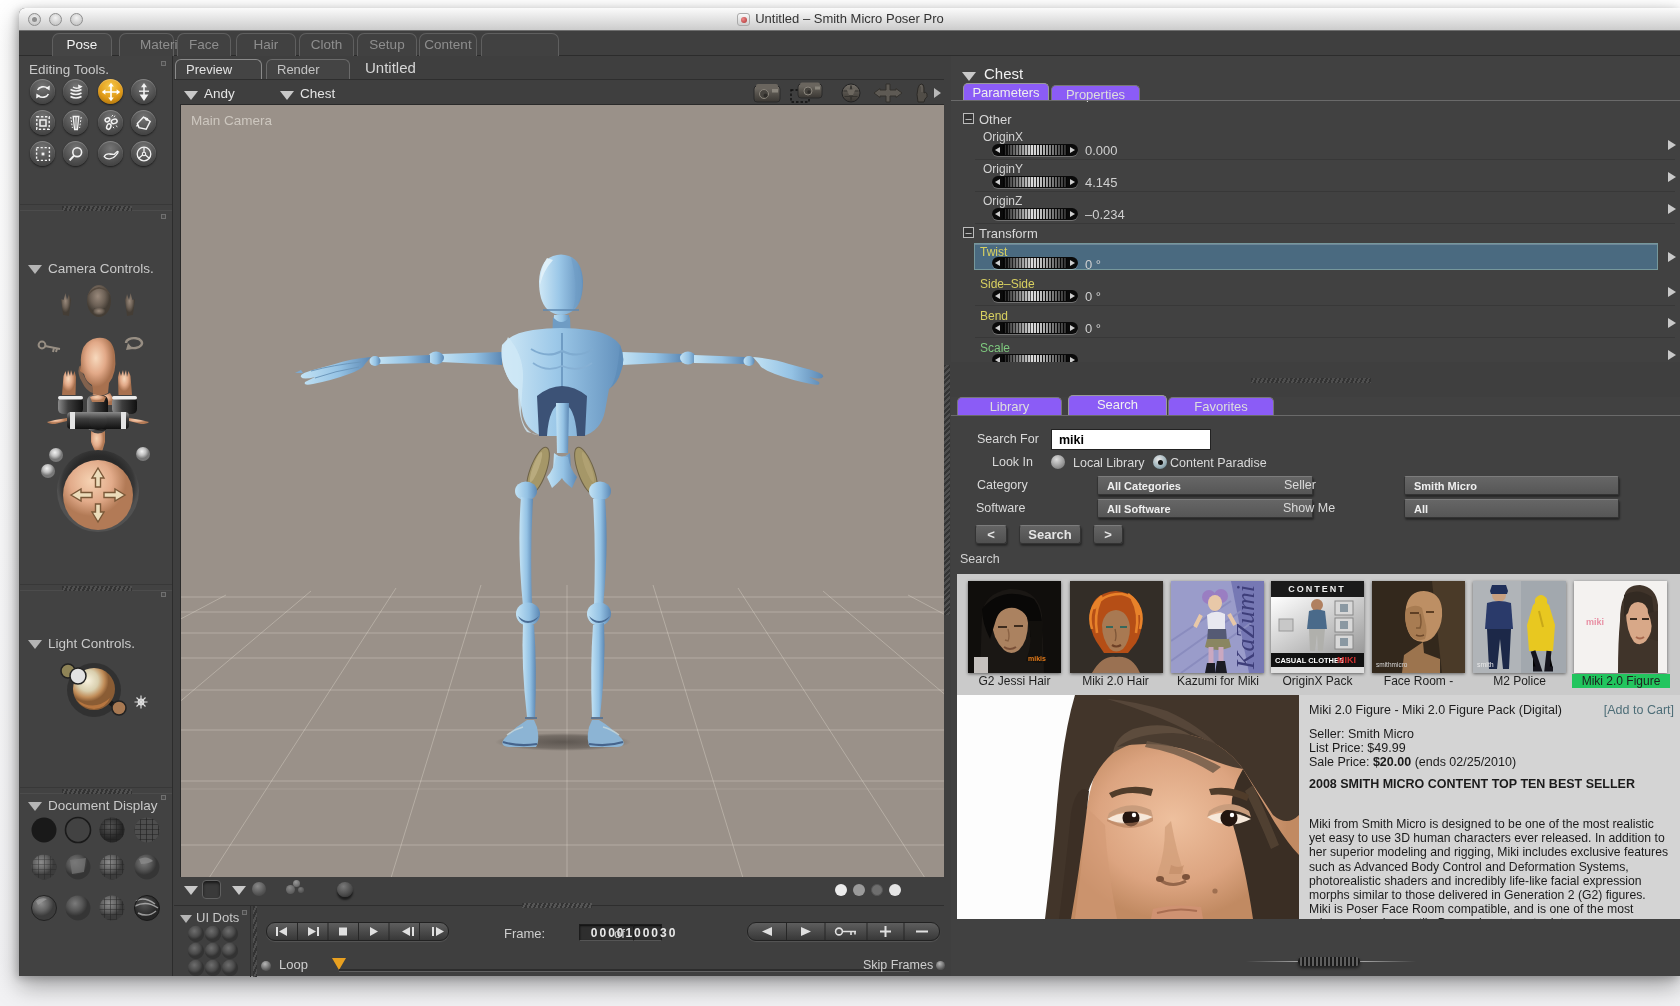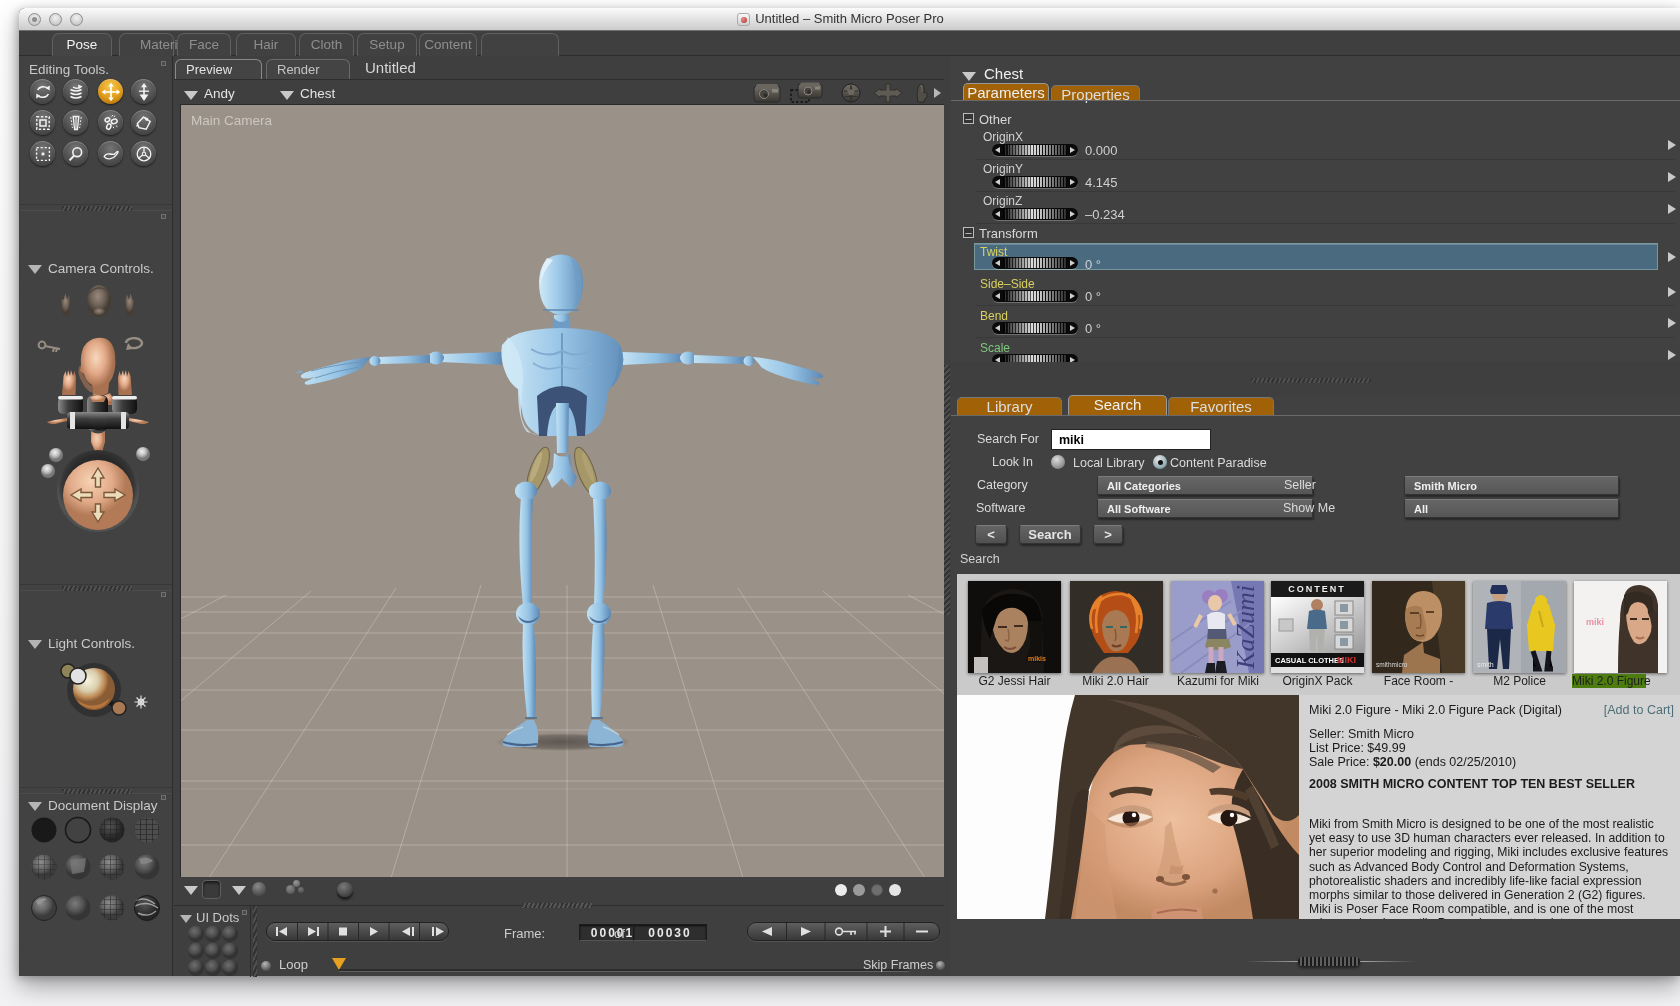--- a/index.html
+++ b/index.html
@@ -52,21 +52,21 @@
 .pwheel .shade { position:absolute; left:11px; right:11px; top:1px; bottom:1px; background:linear-gradient(90deg, rgba(0,0,0,.85), rgba(255,255,255,.28) 45%, rgba(0,0,0,0) 55%, rgba(0,0,0,.8)); }
 .pwheel .la { position:absolute; left:3px; top:3px; width:0; height:0; border-top:3px solid transparent; border-bottom:3px solid transparent; border-right:5px solid #cfcfcf; }
 .pwheel .ra { position:absolute; right:3px; top:3px; width:0; height:0; border-top:3px solid transparent; border-bottom:3px solid transparent; border-left:5px solid #cfcfcf; }
 .pval { position:absolute; font-size:13px; color:#cfcfcf; }
 .rowarrow { position:absolute; width:0; height:0; border-top:5px solid transparent; border-bottom:5px solid transparent; border-left:8px solid #c9c9c9; }
 .minusbox { position:absolute; width:11px; height:11px; border:1px solid #bbb; background:#353535; color:#ddd; font-size:11px; line-height:9px; text-align:center; }
 .seclabel { position:absolute; font-size:13px; color:#d8d8d8; }
 .ylabel { color:#d8d060; }
 .glabel { color:#7ec87e; }
 
-.ltab { position:absolute; height:18px; border:1px solid #777; border-bottom:none; border-radius:5px 5px 0 0; color:#ddd; font-size:15px; text-align:center; line-height:17px; background:#a16207; }
+.ltab { position:absolute; height:18px; border:1px solid #777; border-bottom:none; border-radius:5px 5px 0 0; color:#ddd; font-size:13px; text-align:center; line-height:17px; background:#8b5cf6; }
 .formlabel { position:absolute; font-size:12.5px; color:#dadada; }
 .dropdown { position:absolute; height:19px; background:linear-gradient(#666,#565656); border:1px solid #333; border-top-color:#7c7c7c; border-radius:2px; color:#efefef; font-size:11px; font-weight:bold; line-height:18px; padding-left:9px; box-shadow:1px 2px 2px rgba(0,0,0,.4);margin-left:44px; }
 .sbtn { position:absolute; height:19px; background:linear-gradient(#646464,#505050); border:1px solid #333; border-top-color:#7c7c7c; border-radius:3px; color:#e4e4e4; font-size:13px; font-weight:bold; text-align:center; line-height:17px; box-shadow:1px 2px 2px rgba(0,0,0,.4); }
 
 #thumbstrip { position:absolute; left:6px; top:518px; width:723px; height:121px; background:#cacaca; }
 .thumb { position:absolute; top:7px; width:93px; height:92px; box-shadow:0 1px 3px rgba(0,0,0,.5); overflow:hidden; }
 .tlabel { position:absolute; top:100px; height:14px; font-size:12px; color:#1e1e1e; text-align:center; white-space:nowrap; }
 
 #detail { position:absolute; left:6px; top:639px; width:723px; height:224px; background:#3b82f6; overflow:hidden; }
 #dtext { position:absolute; left:342px; top:0; width:381px; height:224px; background:#d4d4d4; font-size:12.5px; color:#1b1b1b; }
@@ -597,21 +597,21 @@
             <path d="M103 4 L111 8.5 L103 13 Z"></path>
             <path d="M143 4 L135 8.5 L143 13 Z M145 4 L147 4 L147 13 L145 13 Z"></path>
             <path d="M165 4 L167 4 L167 13 L165 13 Z M169 4 L177 8.5 L169 13 Z"></path>
           </g>
         </svg>
       </div>
 
       <div style="position:absolute;left:330px;top:20px;font-size:13px;color:#cecece;">Frame:</div>
       <div class="framebox" style="left:381px;top:18px;width:67px;margin-left:24px;">00001</div>
       <div style="position:absolute;left:440px;top:20px;font-size:13px;color:#cecece;">of</div>
-      <div class="framebox" style="left:459px;top:18px;width:74px;">00030</div>
+      <div class="framebox" style="left:459px;top:18px;width:29px;">00030</div>
 
       <div class="transport" style="left:573px;top:16px;width:193px;">
         <svg width="193" height="17" viewBox="0 0 193 17">
           <g stroke="#272727">
               <path d="M38.5 0 V17 M77 0 V17 M119 0 V17 M156 0 V17"></path>
             </g>
           <g fill="#e0e0e0">
             <path d="M14 4 L14 13 L24 8.5 Z" transform="rotate(180 19 8.5)"></path>
             <path d="M53 4 L63 8.5 L53 13 Z"></path>
             <circle cx="91" cy="8.5" r="3.4" fill="none" stroke="#e0e0e0" stroke-width="1.6"></circle>
@@ -850,21 +850,21 @@
         <path d="M62 56 Q66 59 70 56" stroke="#a86a50" stroke-width="2" fill="none"></path>
         <path d="M74 32 Q80 44 76 58 L84 60 L84 30 Z" fill="#3a2f26"></path>
         <text x="12" y="44" font-size="9" fill="#e890a4" font-family="Liberation Sans,sans-serif" font-weight="bold">miki</text>
       </svg></div>
       <div class="tlabel" style="left:0px;width:115px;">G2 Jessi Hair</div>
       <div class="tlabel" style="left:101px;width:115px;">Miki 2.0 Hair</div>
       <div class="tlabel" style="left:202px;width:118px;">Kazumi for Miki</div>
       <div class="tlabel" style="left:314px;width:93px;">OriginX Pack</div>
       <div class="tlabel" style="left:415px;width:93px;">Face Room -</div>
       <div class="tlabel" style="left:516px;width:93px;">M2 Police</div>
-      <div class="tlabel" style="left:615px;width:74px;background:#4d7c0f;">Miki 2.0 Figure</div>
+      <div class="tlabel" style="left:615px;width:98px;background:#22c55e;">Miki 2.0 Figure</div>
     </div>
 
     <div id="detail">
       <svg class="abs" style="left:0;top:0;" width="342" height="224" viewBox="0 0 342 224">
         <rect width="342" height="224" fill="#fdfdfd"></rect>
         <radialGradient id="skin" cx="45%" cy="50%">
             <stop offset="0%" stop-color="#eec09e"></stop>
             <stop offset="65%" stop-color="#dca480"></stop>
             <stop offset="100%" stop-color="#c18a62"></stop>
           </radialGradient>

